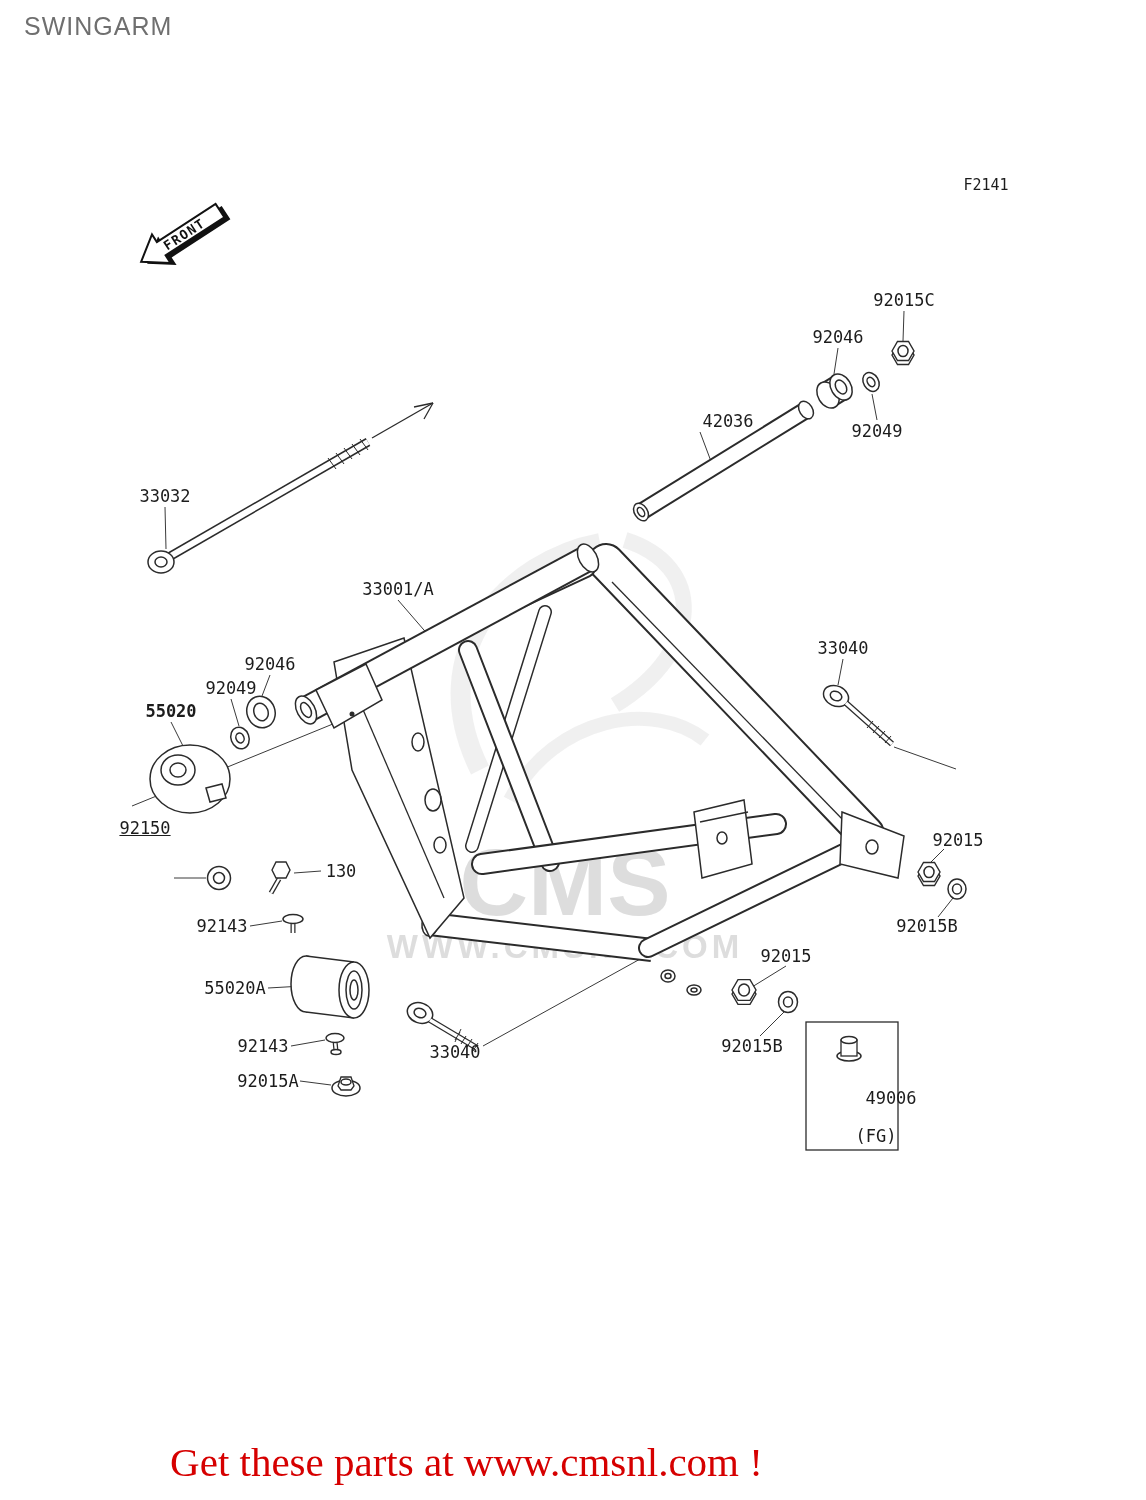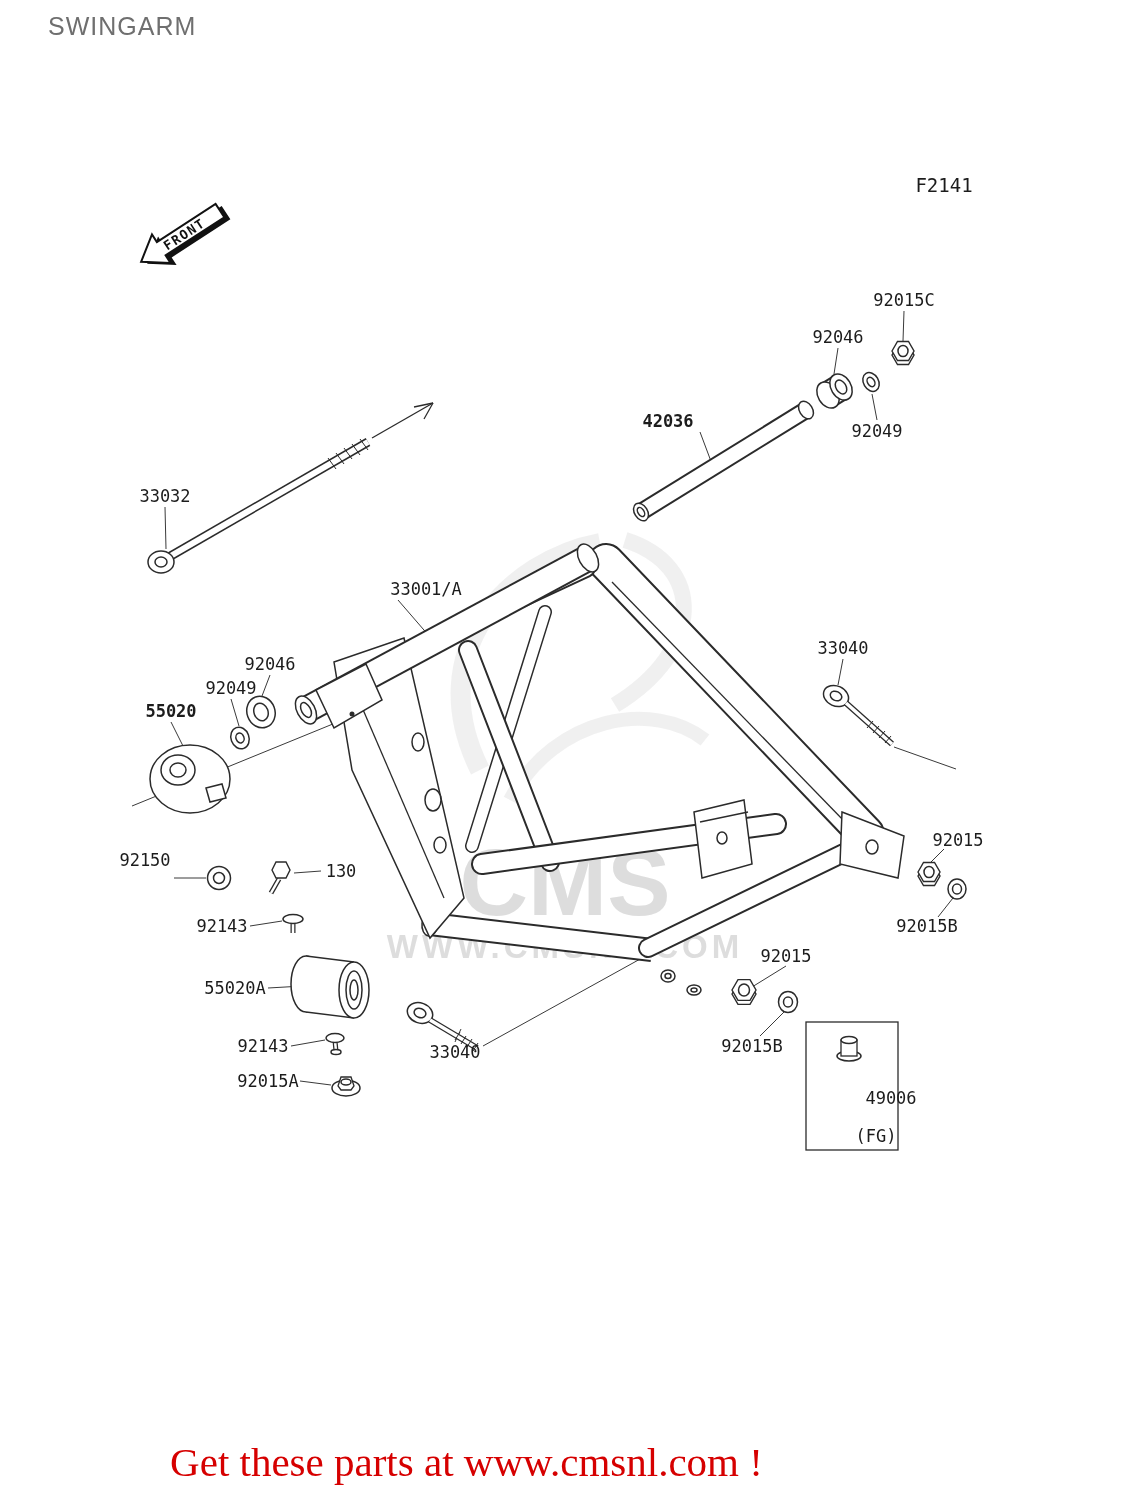--- a/index.html
+++ b/index.html
@@ -1,24 +1,24 @@
 <!DOCTYPE html>
 <html><head>
 <meta charset="utf-8">
 <style>
   html,body{margin:0;padding:0;background:#ffffff;}
   body{width:1146px;height:1500px;position:relative;font-family:"Liberation Sans",sans-serif;overflow:hidden;}
-  .page-title{position:absolute;left:24px;top:12px;font-size:25px;color:#6f6f6f;letter-spacing:1px;margin-left:24px;}
+  .page-title{position:absolute;left:24px;top:12px;font-size:25px;color:#6f6f6f;letter-spacing:1px;}
   .diagram-wrap{position:absolute;left:0;top:0;width:1146px;height:1390px;}
   .diagram-svg{position:absolute;left:0;top:0;}
   .labels-layer{position:absolute;left:0;top:0;width:1146px;height:1390px;pointer-events:none;}
   .part-label{position:absolute;transform:translate(-50%,-50%);font-family:"DejaVu Sans Mono",monospace;
     font-size:17px;color:#1c1c1c;white-space:nowrap;pointer-events:auto;cursor:pointer;}
-  .diagram-code{position:absolute;left:944px;top:185px;transform:translate(-50%,-50%);
-    font-family:"DejaVu Sans Mono",monospace;font-size:19px;color:#1c1c1c;}
+  .diagram-code{position:absolute;left:986px;top:185px;transform:translate(-50%,-50%);
+    font-family:"DejaVu Sans Mono",monospace;font-size:15px;color:#1c1c1c;}
   .footer-banner{position:absolute;left:0;top:1438px;width:933px;text-align:center;
     font-family:"Liberation Serif",serif;font-size:41px;color:#d60000;}
   
   .to{stroke:#2b2b2b;fill:none;}
   .ti{stroke:#ffffff;fill:none;}
   .ln{stroke:#2b2b2b;stroke-width:1.3;fill:none;}
   .ld{stroke:#3a3a3a;stroke-width:1;fill:none;}
   .wh{fill:#ffffff;stroke:#2b2b2b;stroke-width:1.5;}
   .whn{fill:#ffffff;stroke:none;}
 </style>
@@ -273,30 +273,30 @@
     <ellipse class="wh" cx="849" cy="1056" rx="12" ry="5"></ellipse>
     <rect x="841" y="1040" width="16" height="16" fill="#fff" stroke="#2b2b2b" stroke-width="1.3"></rect>
     <ellipse class="wh" cx="849" cy="1040" rx="8" ry="3.5"></ellipse>
   </g>
 
 </svg>
 
 <div class="labels-layer" id="labels">
       <div class="part-label" style="left: 904px; top: 300px;">92015C</div>
       <div class="part-label" style="left: 838px; top: 337px;">92046</div>
-      <div class="part-label" style="left: 668px; top: 421px; font-weight: bold;">42036</div>
+      <div class="part-label" style="left: 728px; top: 421px;">42036</div>
       <div class="part-label" style="left: 877px; top: 431px;">92049</div>
       <div class="part-label" style="left: 165px; top: 496px;">33032</div>
-      <div class="part-label" style="left: 398px; top: 589px; margin-left: 28px;">33001/A</div>
+      <div class="part-label" style="left: 398px; top: 589px;">33001/A</div>
       <div class="part-label" style="left: 843px; top: 648px;">33040</div>
       <div class="part-label" style="left: 270px; top: 664px;">92046</div>
       <div class="part-label" style="left: 231px; top: 688px;">92049</div>
       <div class="part-label" style="left: 171px; top: 711px; font-weight: bold;">55020</div>
       <div class="part-label" style="left: 958px; top: 840px;">92015</div>
-      <div class="part-label" style="left: 145px; top: 860px;">92150</div>
+      <div class="part-label" style="left: 145px; top: 828px; text-decoration: underline;">92150</div>
       <div class="part-label" style="left: 341px; top: 871px;">130</div>
       <div class="part-label" style="left: 222px; top: 926px;">92143</div>
       <div class="part-label" style="left: 927px; top: 926px;">92015B</div>
       <div class="part-label" style="left: 235px; top: 988px;">55020A</div>
       <div class="part-label" style="left: 786px; top: 956px;">92015</div>
       <div class="part-label" style="left: 263px; top: 1046px;">92143</div>
       <div class="part-label" style="left: 455px; top: 1052px;">33040</div>
       <div class="part-label" style="left: 752px; top: 1046px;">92015B</div>
       <div class="part-label" style="left: 268px; top: 1081px;">92015A</div>
       <div class="part-label" style="left: 851px; top: 1098px; margin-left: 40px;">49006</div>

